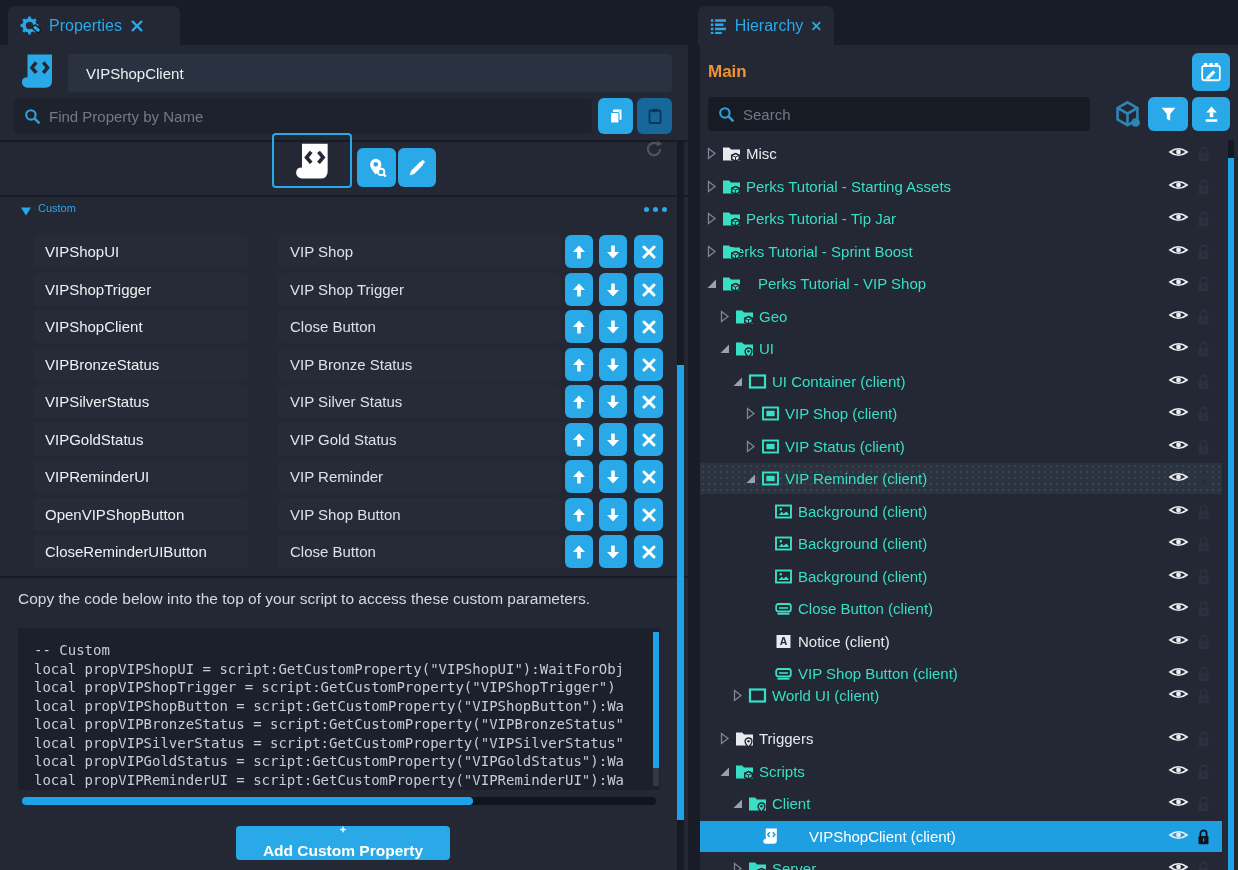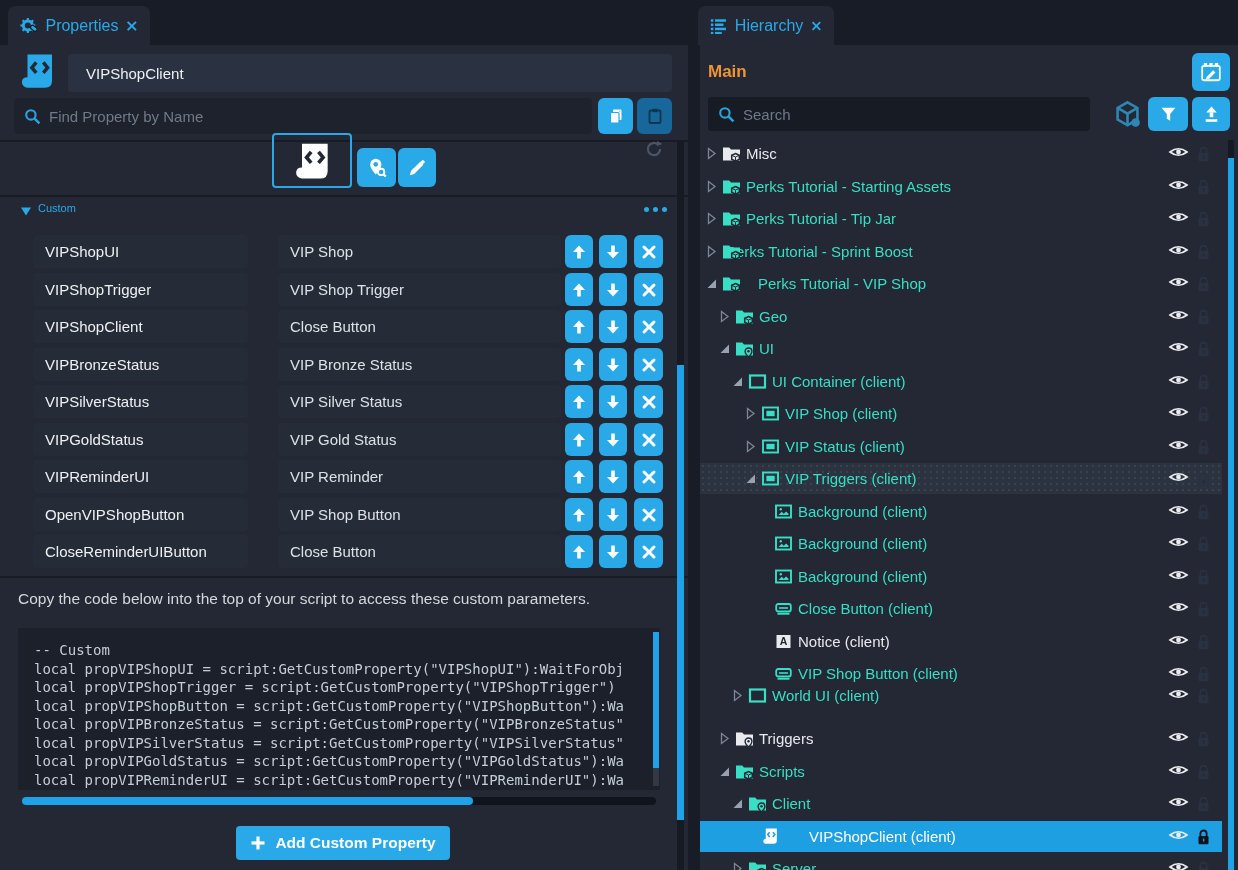--- a/index.html
+++ b/index.html
@@ -11,21 +11,21 @@
   .tabbar { position:absolute; top:0; height:45px; background:#171c26; }
   #props-tabbar { left:0; width:688px; }
   #hier-tabbar  { left:700px; width:538px; }
   .tab { position:absolute; top:6px; height:39px; background:#232834;
          border-radius:7px 7px 0 0; display:flex; align-items:center; gap:8px; padding:0 12px; }
   .tab-label { color:#2aa8e8; font-size:16px; }
   .xclose { width:14px; height:14px; }
   .field { background:#1d222c; border-radius:4px; display:flex; align-items:center;
            color:#717a8a; font-size:15px; gap:8px; padding:0 10px; position:absolute; }
   .btn-blue { position:absolute; background:#29a9e8; border-radius:6px;
-              display:flex; align-items:center; justify-content:center; }
+              display:flex; align-items:center; justify-content:center;flex-direction:column; }
   .prow-name,.prow-val { position:absolute; height:33px; background:#262c37; border-radius:4px;
           color:#eef1f4; font-size:15px; display:flex; align-items:center; padding:0 12px; }
   .prow-val { color:#dde1e7; }
   .mini-btn { position:absolute; width:29px; height:33px; background:#29a9e8; border-radius:6px;
               display:flex; align-items:center; justify-content:center; }
   .hdr-divider { position:absolute; left:0; width:688px; height:2px; background:#171b23; }
   #code-box { position:absolute; left:18px; top:628px; width:642px; height:162px;
               background:#1b202b; border-radius:2px; overflow:hidden; }
   #code-box pre { font-family:"DejaVu Sans Mono", monospace; font-size:14px; line-height:18.5px;
               color:#c6cdd7; padding:13px 0 0 16px; white-space:pre; }
@@ -42,21 +42,21 @@
   .trow.sel { background:#1e9fe2;padding-left:24px; }
   .dots { display:flex; gap:4px; }
   .dots i { width:5px; height:5px; border-radius:50%; background:#29a9e8; }
 </style>
 </head>
 <body>
 
 <div class="tabbar" id="props-tabbar"></div>
 <div class="panel" id="props-panel"></div>
 
-<div class="tab" style="left:8px; width:142px;">
+<div class="tab" style="left:8px; width:172px;">
   <svg width="21" height="21" viewBox="0 0 20 20">
     <circle cx="9" cy="10" r="5.2" fill="none" stroke="#29a9e8" stroke-width="3.4"></circle>
     <g stroke="#29a9e8" stroke-width="2.6">
       <line x1="9" y1="1.5" x2="9" y2="5"></line>
         <line x1="9" y1="15" x2="9" y2="18.5"></line>
       <line x1="0.5" y1="10" x2="4" y2="10"></line>
         <line x1="14" y1="10" x2="17.5" y2="10"></line>
       <line x1="3" y1="4" x2="5.5" y2="6.5"></line>
         <line x1="12.5" y1="13.5" x2="15" y2="16"></line>
       <line x1="3" y1="16" x2="5.5" y2="13.5"></line>
@@ -659,21 +659,21 @@
         </svg></span>
     </div>
     <div class="trow hl" style="top: 325px;">
       <span class="tri" style="left:43px"><svg viewBox="0 0 15 15" width="15" height="15">
           <polygon points="12,3.5 12,12 3.5,12" fill="#98a1af"></polygon>
         </svg></span>
       <span class="ticon" style="left:61px"><svg viewBox="0 0 19 19" width="19" height="19">
           <rect x="2" y="3.5" width="15" height="12" fill="none" stroke="#38dfc5" stroke-width="1.9"></rect>
           <rect x="5.4" y="6.8" width="8.2" height="5.4" fill="#38dfc5"></rect>
         </svg></span>
-      <span class="tlabel" style="margin-left:85px; color:#38dfc5">VIP Triggers (client)</span>
+      <span class="tlabel" style="margin-left:85px; color:#38dfc5">VIP Reminder (client)</span>
       <span class="eye"><svg viewBox="0 0 21 18" width="21" height="18">
           <path d="M2 9 Q10.5 2.5 19 9 Q10.5 15.5 2 9 Z" fill="none" stroke="#e9ebee" stroke-width="1.7"></path>
           <circle cx="10.5" cy="9" r="2.4" fill="#e9ebee"></circle>
         </svg></span>
       <span class="lock"><svg viewBox="0 0 15 18" width="15" height="18">
           <path d="M4.4 8 V5.6 a3.1 3.1 0 0 1 6.2 0 V8" fill="none" stroke="#2a3140" stroke-width="1.8"></path>
           <rect x="2.5" y="8" width="10" height="8.3" rx="1.2" fill="#2a3140"></rect>
           <rect x="6.9" y="10.5" width="1.4" height="3" fill="#232834"></rect>
         </svg></span>
     </div>

